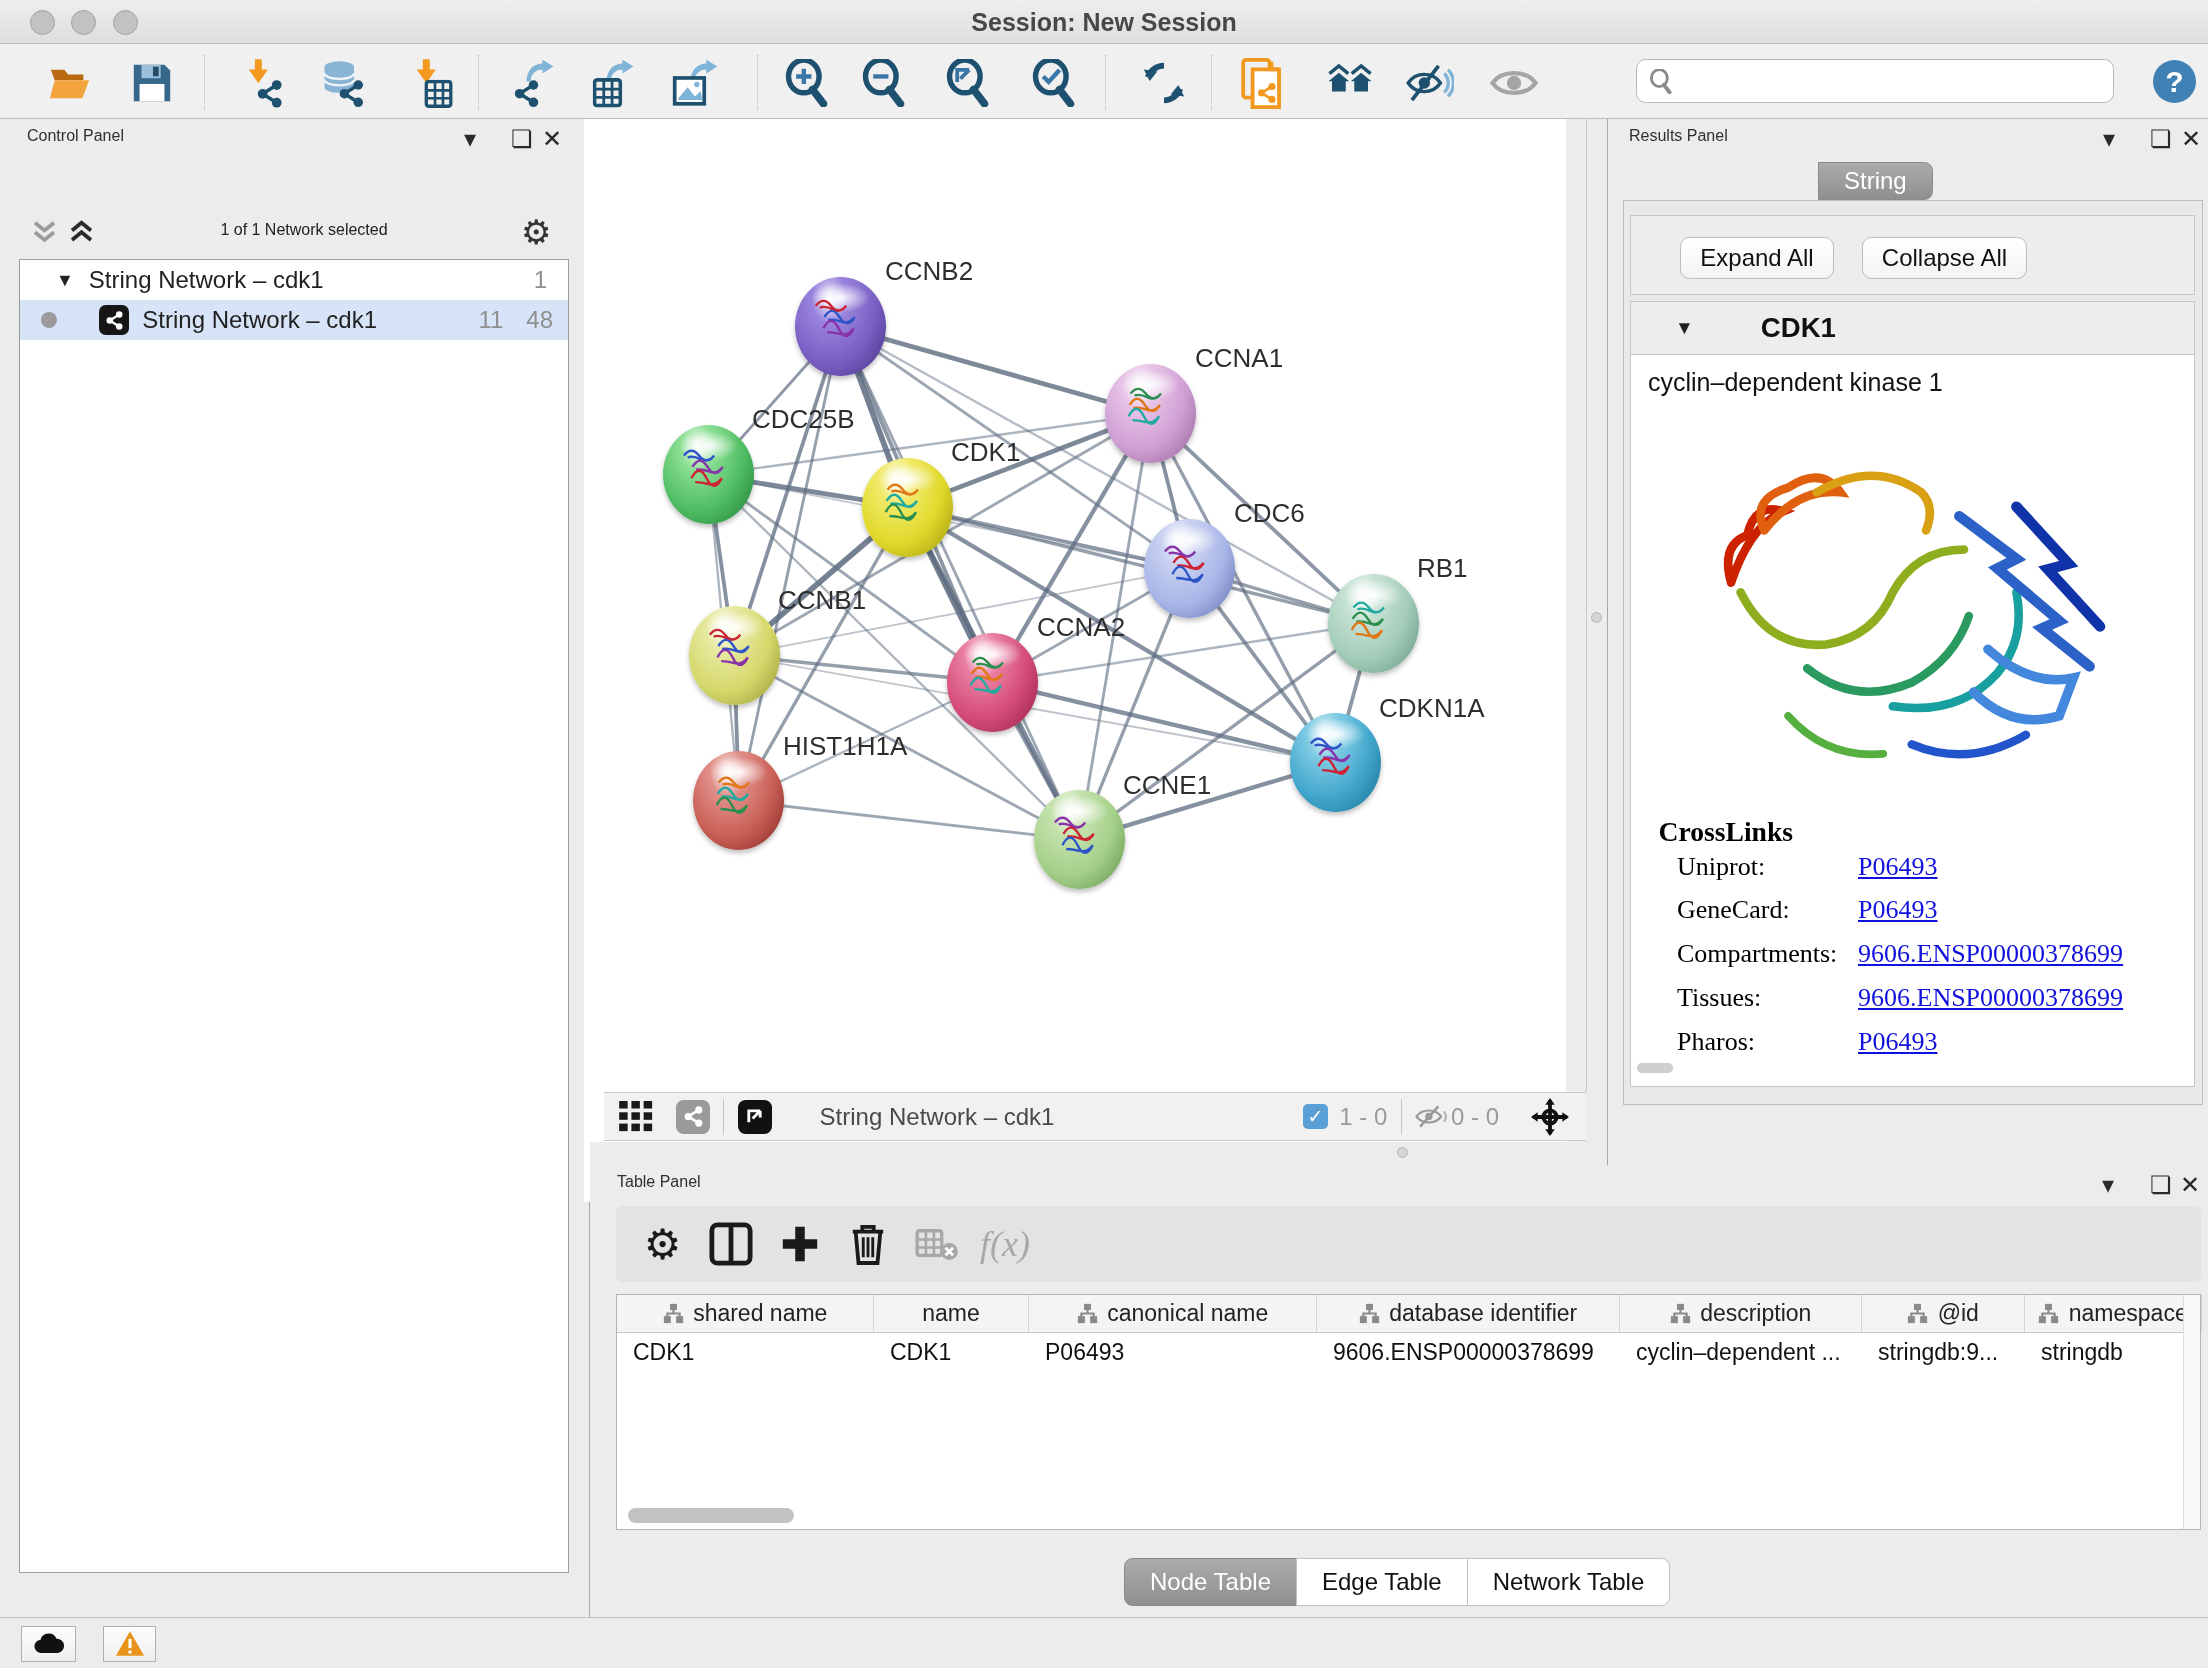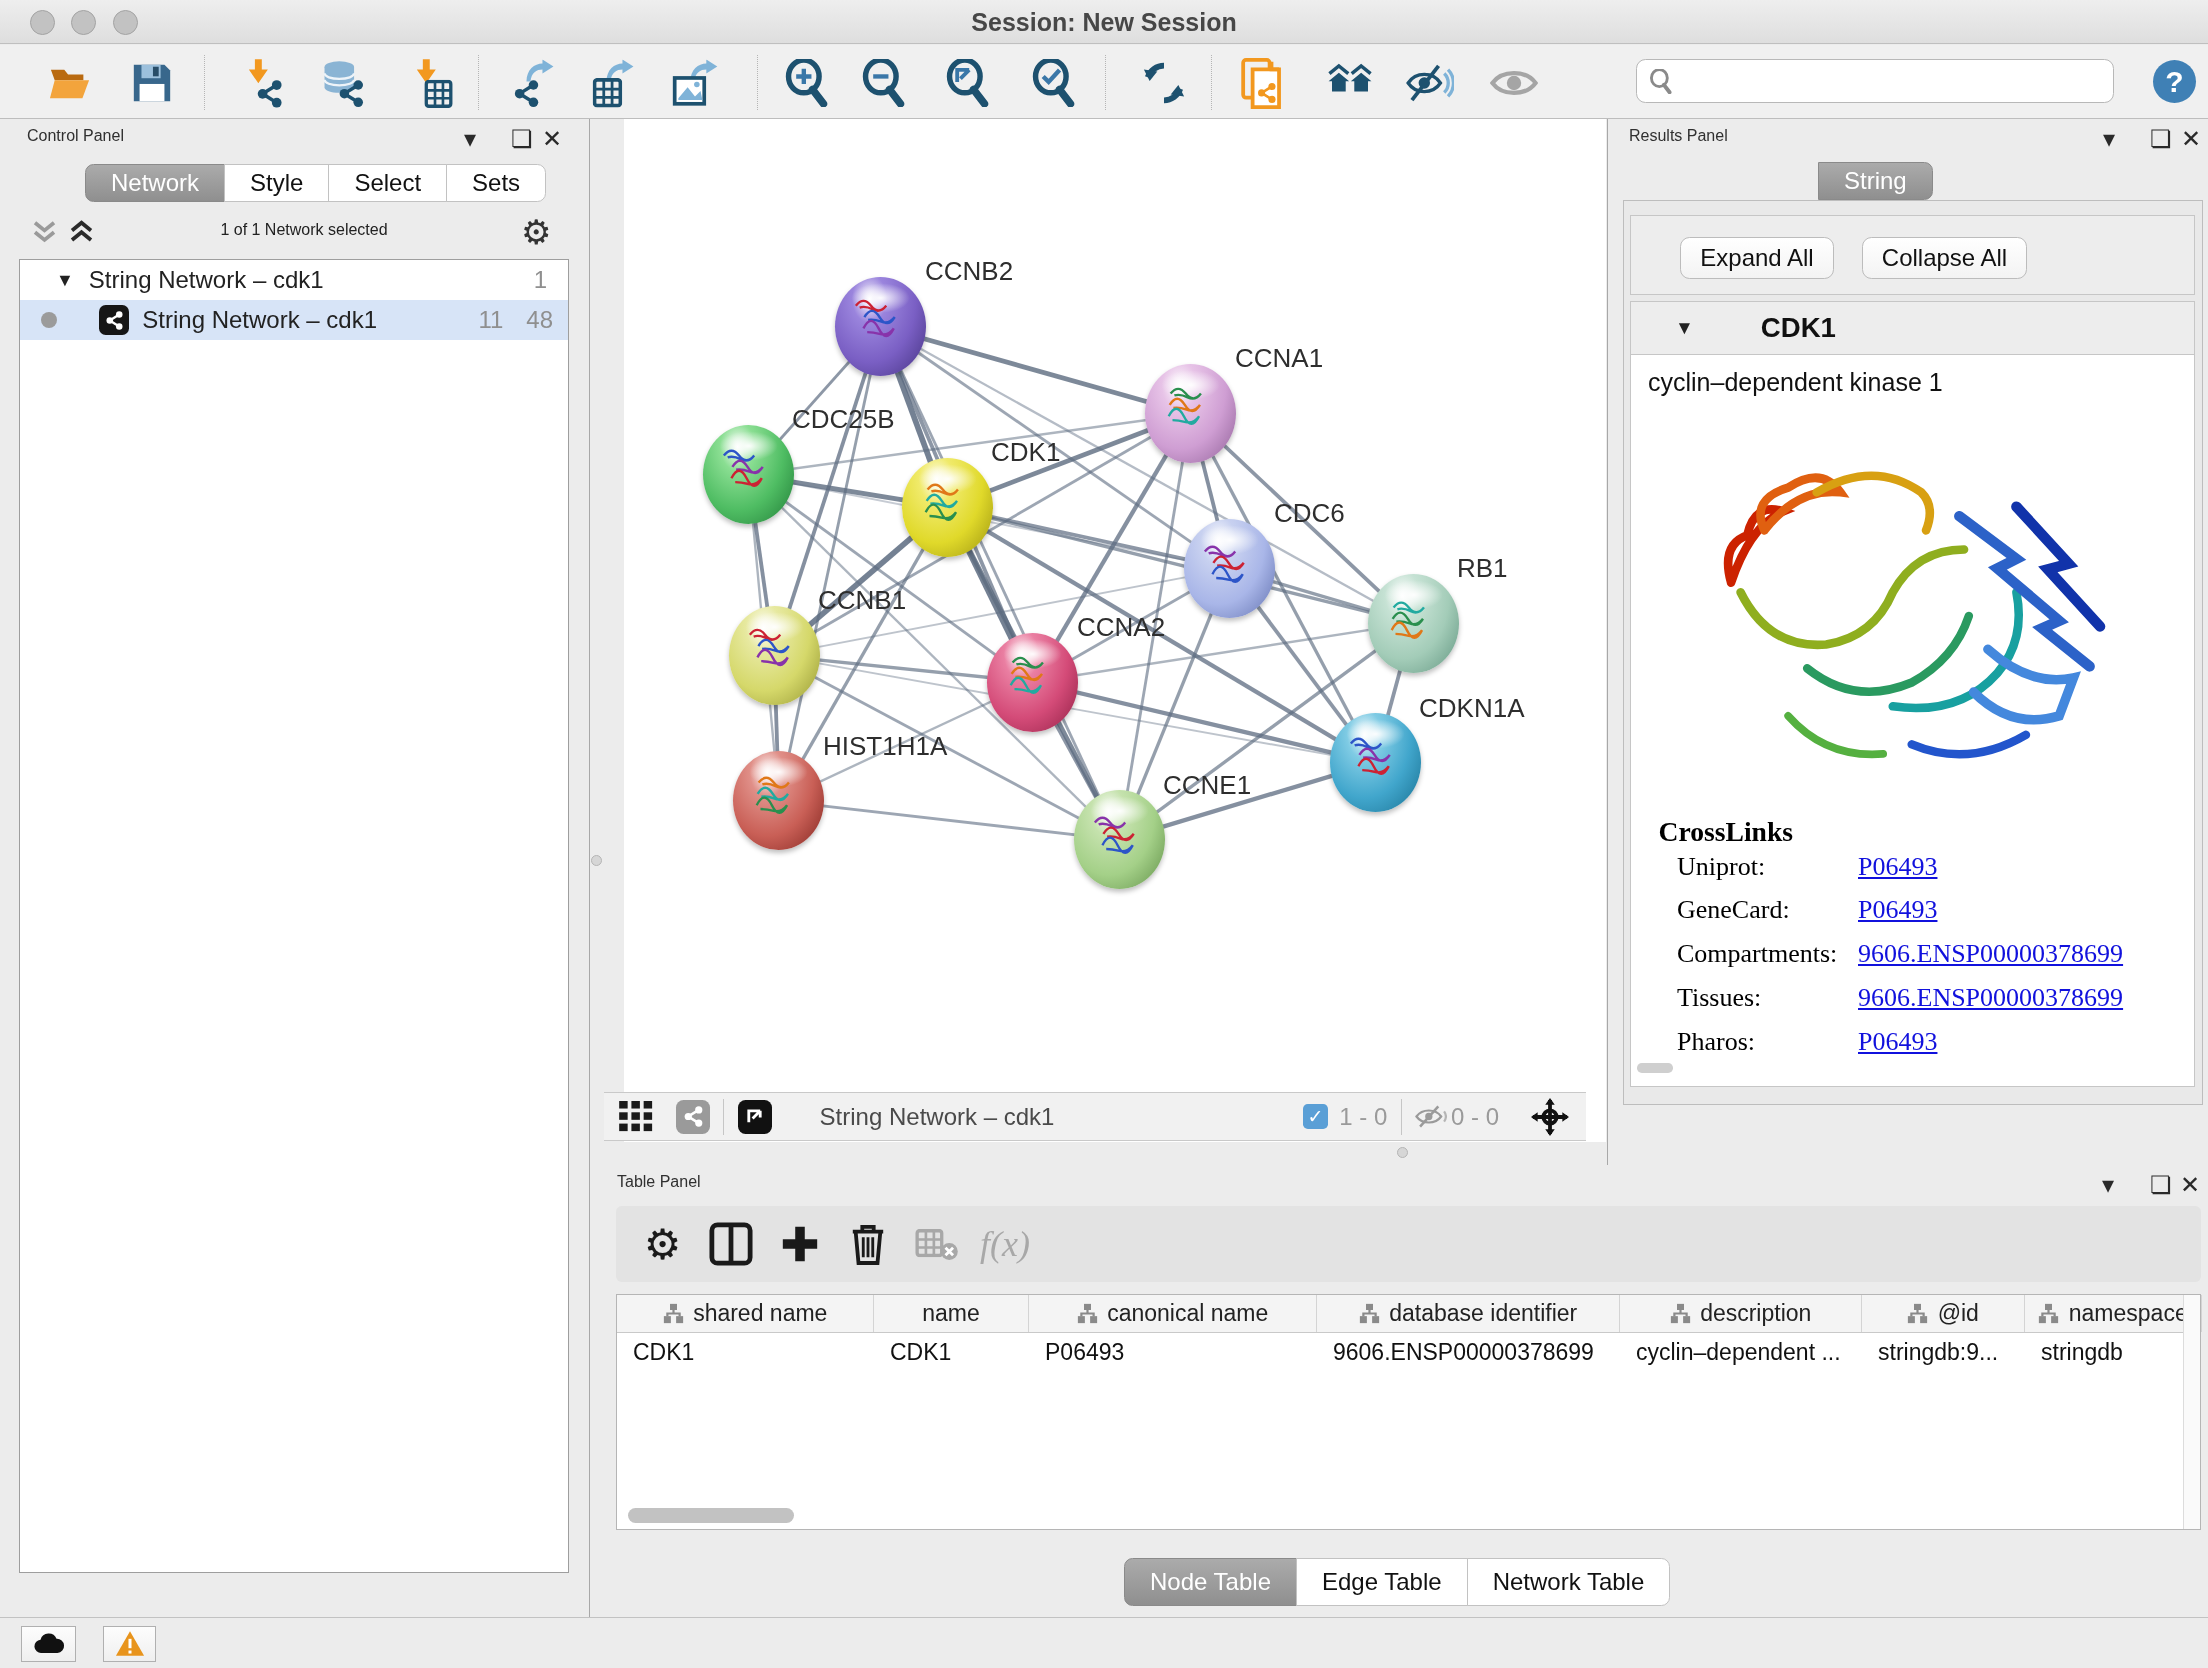--- a/index.html
+++ b/index.html
@@ -35,21 +35,21 @@
   .tab.first{border-radius:8.6px 0 0 8.6px;}
   .tab.last{border-radius:0 8.6px 8.6px 0;}
   .tab.sel{background:linear-gradient(#ababab,#8f8f8f);color:#fff;border-color:#8a8a8a;}
   .treebox{left:19px;top:140px;width:550px;height:1314px;background:#fff;border:1px solid #9e9e9e;}
   .trow{position:relative;width:100%;height:40px;display:flex;align-items:center;font-size:24px;}
   .trow .cnt{color:#8f8f8f;}
   .sel-row{background:#d7e4f7;}
   .sharebadge{width:30px;height:30px;border-radius:6.7px;background:#161616;display:flex;align-items:center;justify-content:center;}
 
   
-  .netview{left:624px;top:119px;width:982px;height:1083px;background:#ffffff;}
+  .netview{left:584px;top:119px;width:982px;height:1083px;background:#ffffff;}
   .node{position:absolute;width:91px;height:99px;border-radius:50%;}
   .node .shine{position:absolute;left:18%;top:6%;width:64%;height:30%;border-radius:50%;
     background:radial-gradient(ellipse at center,rgba(255,255,255,.95),rgba(255,255,255,0) 70%);}
   .nodelabel{position:absolute;font-size:26px;color:#2e2e2e;white-space:nowrap;}
   .vsplit-l{left:590px;top:119px;width:14.3px;height:973px;background:#ececec;}
   .vsplit-r{left:1586px;top:119px;width:21px;height:973px;background:#ececec;border-left:1px solid #c9c9c9;}
   .grip{width:11.4px;height:11.4px;border-radius:50%;background:#d6d6d6;border:1px solid #b5b5b5;}
 
   .viewbar{left:604px;top:1092px;width:982px;height:49px;background:#f1f1f1;
     border-top:1px solid #c9c9c9;border-bottom:1px solid #c9c9c9;display:flex;align-items:center;}
@@ -281,21 +281,20 @@
     </div>
     <div class="abs helpbtn">?</div>
   </div>
 
   <div class="abs cpanel">
     <div class="abs panel-title" style="left:27px;top:7.6px">Control Panel</div>
     <div class="abs winctl" style="left:464px;top:5.7px">▾</div>
     <div class="abs winctl" style="left:511px;top:5.7px">❏</div>
     <div class="abs winctl" style="left:542px;top:5.7px">✕</div>
 
-    <div class="abs" style="left:86px;top:45px" id="cp-tabs"><div class="tab first sel">Network</div><div class="tab">Style</div><div class="tab">Select</div><div class="tab last">Sets</div></div>
 
     <svg class="abs" style="left:31px;top:100px" width="27" height="28.5" viewBox="0 0 28 30">
       <path d="M4 4 L14 12 L24 4 M4 14 L14 22 L24 14" stroke="#9a9a9a" stroke-width="4" fill="none"></path>
     </svg>
     <svg class="abs" style="left:68px;top:100px" width="27" height="28.5" viewBox="0 0 28 30">
       <path d="M4 12 L14 4 L24 12 M4 22 L14 14 L24 22" stroke="#2a2a2a" stroke-width="4" fill="none"></path>
     </svg>
     <div class="abs" style="left:114px;top:102px;width:380px;text-align:center;font-size:16px;color:#222">1 of 1 Network selected</div>
     <div class="abs" style="left:521px;top:93px;font-size:34px;color:#333">⚙</div>
 

